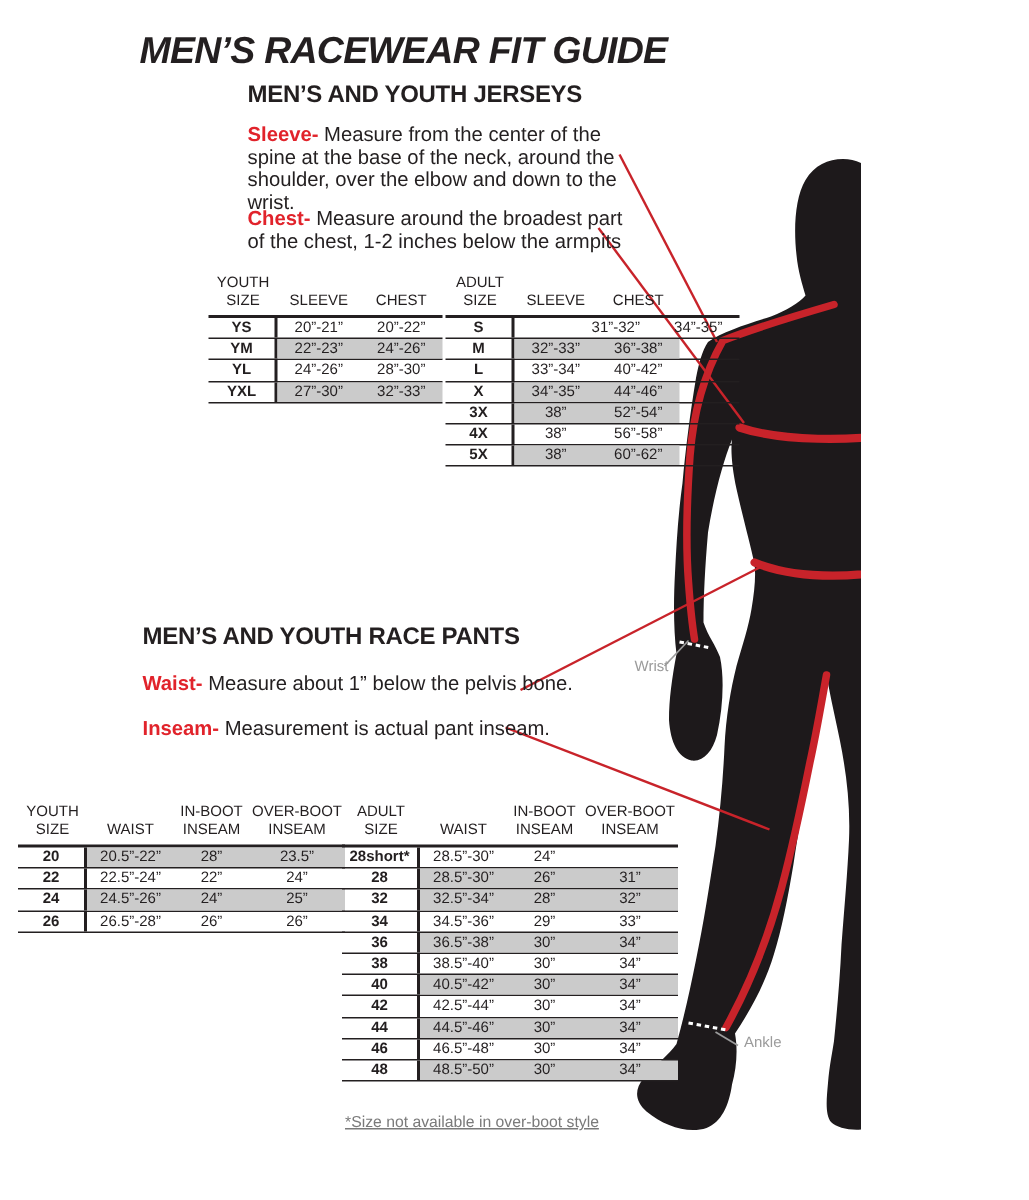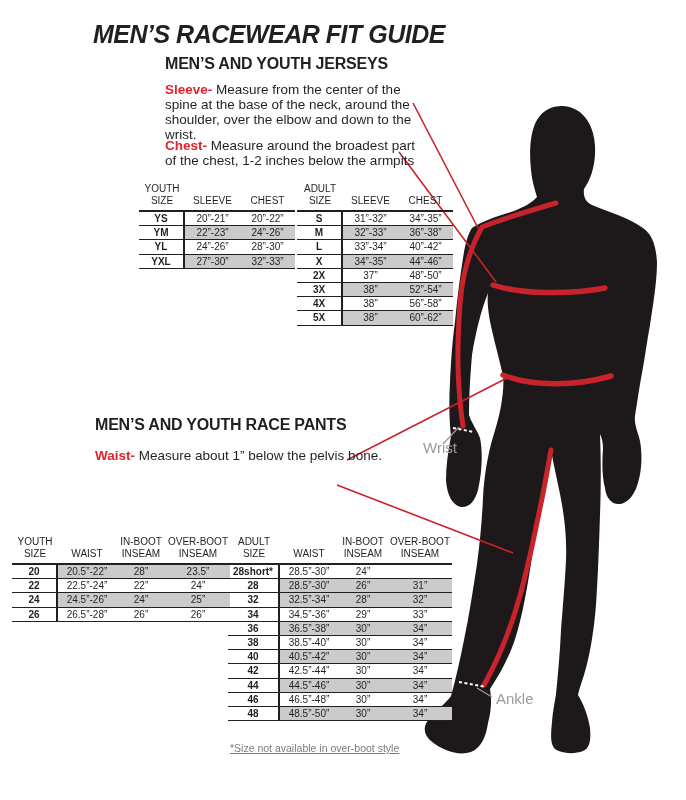--- a/index.html
+++ b/index.html
@@ -1,32 +1,32 @@
 <!DOCTYPE html>
 <html><head>
 <meta charset="utf-8">
 <style>
   html,body{margin:0;padding:0;background:#fff;}
-  #canvas{position:relative;width:686px;height:800px;background:#fff;overflow:hidden;
+  #canvas{position:relative;width:574px;height:800px;background:#fff;overflow:hidden;
           font-family:"Liberation Sans",sans-serif;color:#231f20;}
   .abs{position:absolute;}
   #fig-svg{position:absolute;left:0;top:0;width:686px;height:800px;}
   .page-title{left:93px;top:20px;font-size:25px;font-weight:bold;font-style:italic;letter-spacing:-0.5px;}
   .sec-head{font-size:16px;font-weight:bold;letter-spacing:-0.2px;}
   .note{font-size:13.5px;line-height:15px;width:256px;}
   .note .lbl{font-weight:bold;color:#e1232b;}
   .fit-table{font-size:10px;}
   .thead{display:flex;border-bottom:2px solid #231f20;font-weight:normal;font-size:10px;align-items:flex-end;}
   .thead .hc{white-space:pre-line;text-align:center;line-height:12px;padding-bottom:3px;}
   .trow{display:flex;border-bottom:1px solid #231f20;height:13.2px;}
   .trow .c{text-align:center;line-height:13.2px;overflow:hidden;}
   .trow .c.size{font-weight:bold;border-right:2px solid #231f20;box-sizing:border-box;}
   .trow.shaded .c:not(.size){background:#cbcbcb;}
   .footnote{font-size:10.5px;color:#7a7a7a;}
-  .fig-label{font-size:15px;color:#9b9b9b;}
+  .fig-label{font-size:10px;color:#9b9b9b;}
 </style>
 </head>
 <body>
 
 <div id="canvas">
 
   <svg id="fig-svg" viewBox="0 0 686 800">
     <path d="M 562,106
          C 580,106 594,122 595,146 C 596,166 590,181 584,189
          C 583,197 586,202 592,205 C 608,212 628,217 643,228
@@ -117,43 +117,38 @@
       <div class="thead">
         <div class="hc" style="width: 46px;">ADULT
 SIZE</div>
         <div class="hc" style="width: 55px;">
 SLEEVE</div>
         <div class="hc" style="width: 55px;">
 CHEST</div>
       </div>
       <div class="trow">
         <div class="c size" style="width: 46px;">S</div>
-        <div class="c" style="width: 55px;">31”-32”</div>
+        <div class="c" style="width: 55px; padding-left: 40px;">31”-32”</div>
         <div class="c" style="width: 55px;">34”-35”</div>
       </div>
       <div class="trow shaded">
         <div class="c size" style="width: 46px;">M</div>
         <div class="c" style="width: 55px;">32”-33”</div>
         <div class="c" style="width: 55px;">36”-38”</div>
       </div>
       <div class="trow">
         <div class="c size" style="width: 46px;">L</div>
         <div class="c" style="width: 55px;">33”-34”</div>
         <div class="c" style="width: 55px;">40”-42”</div>
       </div>
       <div class="trow shaded">
         <div class="c size" style="width: 46px;">X</div>
         <div class="c" style="width: 55px;">34”-35”</div>
         <div class="c" style="width: 55px; text-align: center;">44”-46”</div>
       </div>
-      <div class="trow">
-        <div class="c size" style="width: 46px;">2X</div>
-        <div class="c" style="width: 55px;">37”</div>
-        <div class="c" style="width: 55px;">48”-50”</div>
-      </div>
       <div class="trow shaded">
         <div class="c size" style="width: 46px;">3X</div>
         <div class="c" style="width: 55px;">38”</div>
         <div class="c" style="width: 55px;">52”-54”</div>
       </div>
       <div class="trow">
         <div class="c size" style="width: 46px;">4X</div>
         <div class="c" style="width: 55px;">38”</div>
         <div class="c" style="width: 55px;">56”-58”</div>
       </div>
@@ -161,20 +156,23 @@
         <div class="c size" style="width: 46px;">5X</div>
         <div class="c" style="width: 55px;">38”</div>
         <div class="c" style="width: 55px;">60”-62”</div>
       </div>
     </div>
 
   <div class="abs sec-head" style="left:95px;top:416px;">MEN’S AND YOUTH RACE PANTS</div>
 
   <div class="abs note" style="left:95px;top:448px;width:340px;">
     <span class="lbl">Waist-</span><span> Measure about 1” below the pelvis bone.</span>
+  </div>
+  <div class="abs note" style="left:95px;top:478px;width:340px;">
+    <span class="lbl">Inseam-</span><span> Measurement is actual pant inseam.</span>
   </div>
 
   <div class="abs fit-table" style="left:12px;top:536px;">
       <div class="thead">
         <div class="hc" style="width: 46px;">YOUTH
 SIZE</div>
         <div class="hc" style="width: 58px;">
 WAIST</div>
         <div class="hc" style="width: 50px;">IN-BOOT
 INSEAM</div>

